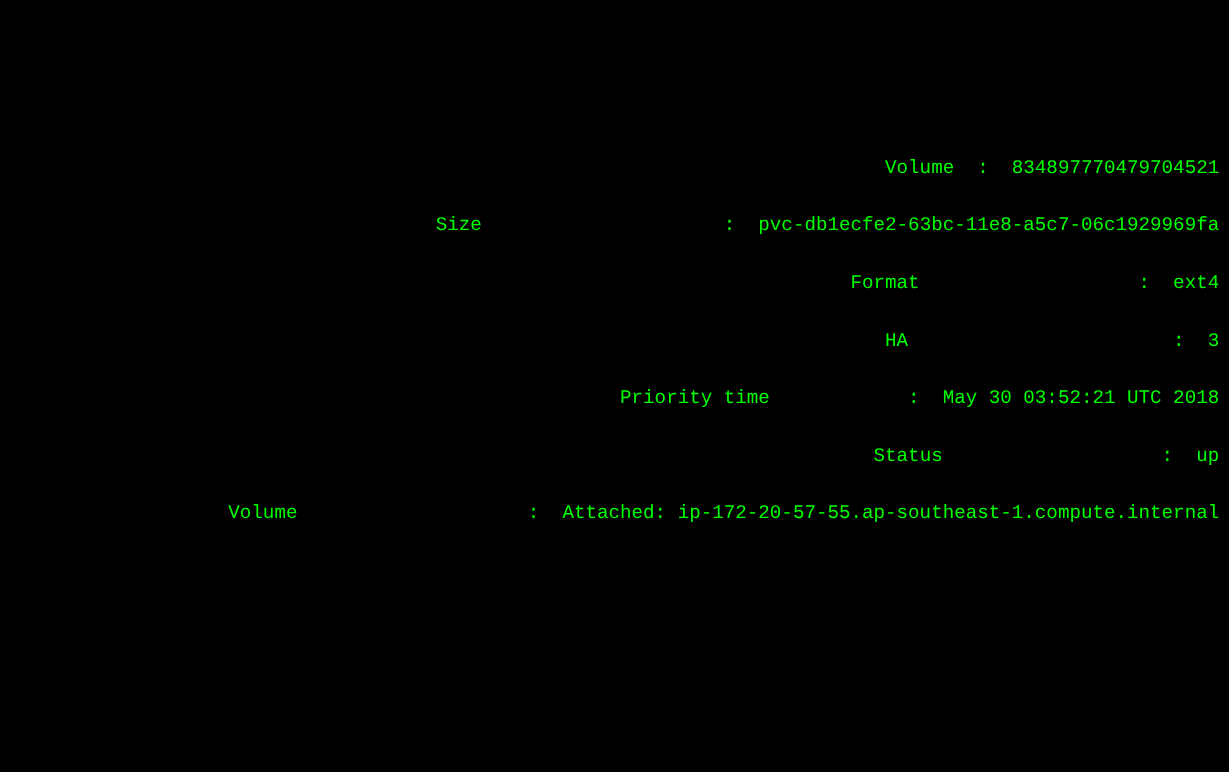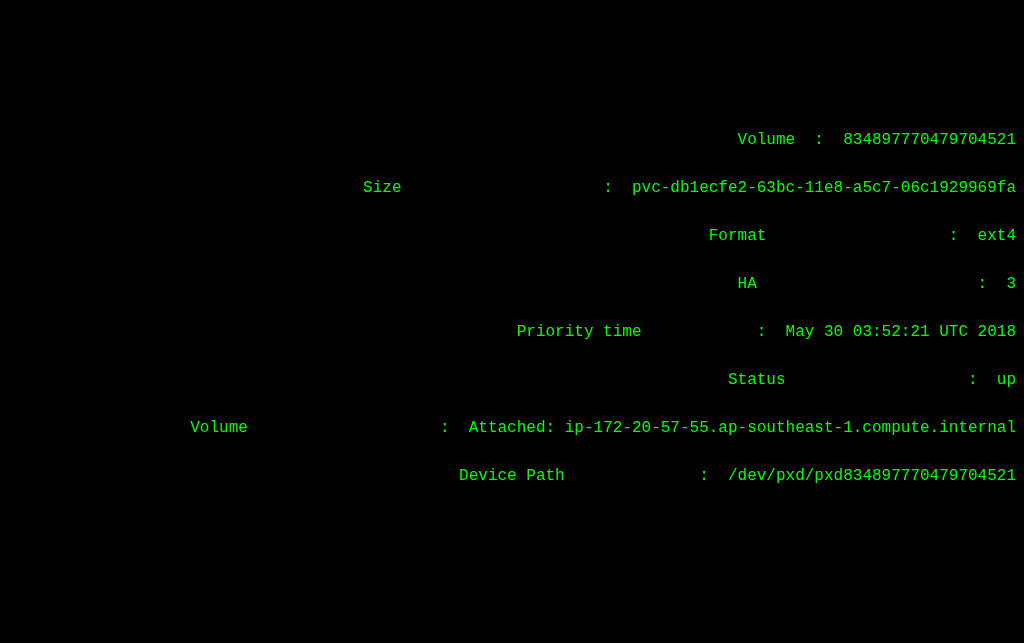--- a/index.html
+++ b/index.html
@@ -28,21 +28,20 @@
 
 
 <div class="terminal">
 <span class="line"><span>Volume</span>  <span>:</span>  <span>834897770479704521</span></span>
 <span class="line">        <span>Size</span>                     :  <span>pvc-db1ecfe2-63bc-11e8-a5c7-06c1929969fa</span></span>
 <span class="line">        <span>Format</span>                   :  <span>ext4</span></span>
 <span class="line">        <span>HA</span>                       :  <span>3</span></span>
 <span class="line">        <span>Priority time</span>            :  <span>May 30 03:52:21 UTC 2018</span></span>
 <span class="line">        <span>Status</span>                   :  <span>up</span></span>
 <span class="line">        <span>Volume</span>                    :  <span>Attached: ip-172-20-57-55.ap-southeast-1.compute.internal</span></span>
-<span class="line">        <span>Device Path</span>              :  <span>/dev/pxd/pxd834897770479704521</span></span>
 
 
 
 
 
 
 
 
 
 

